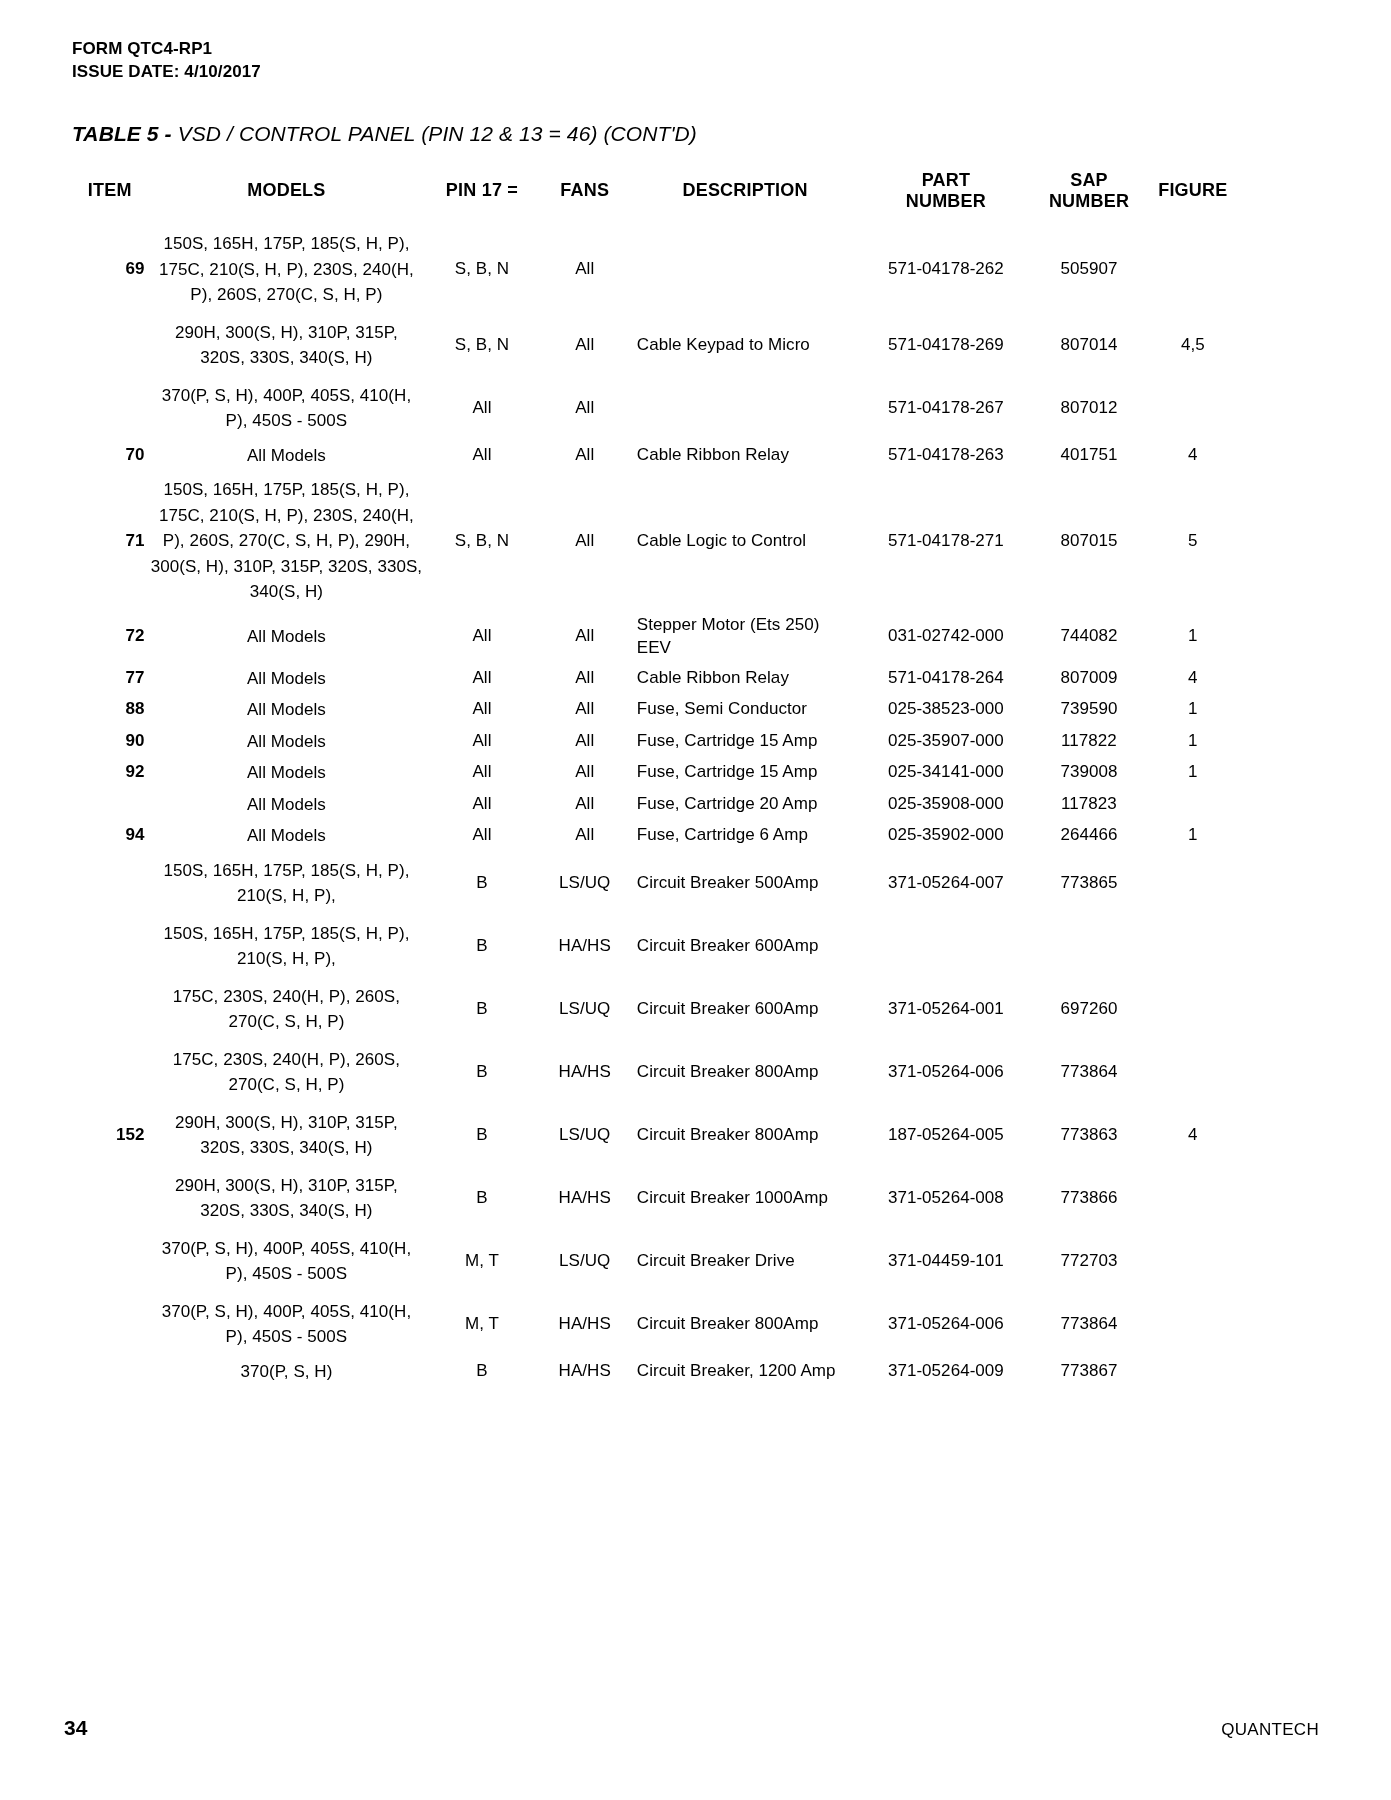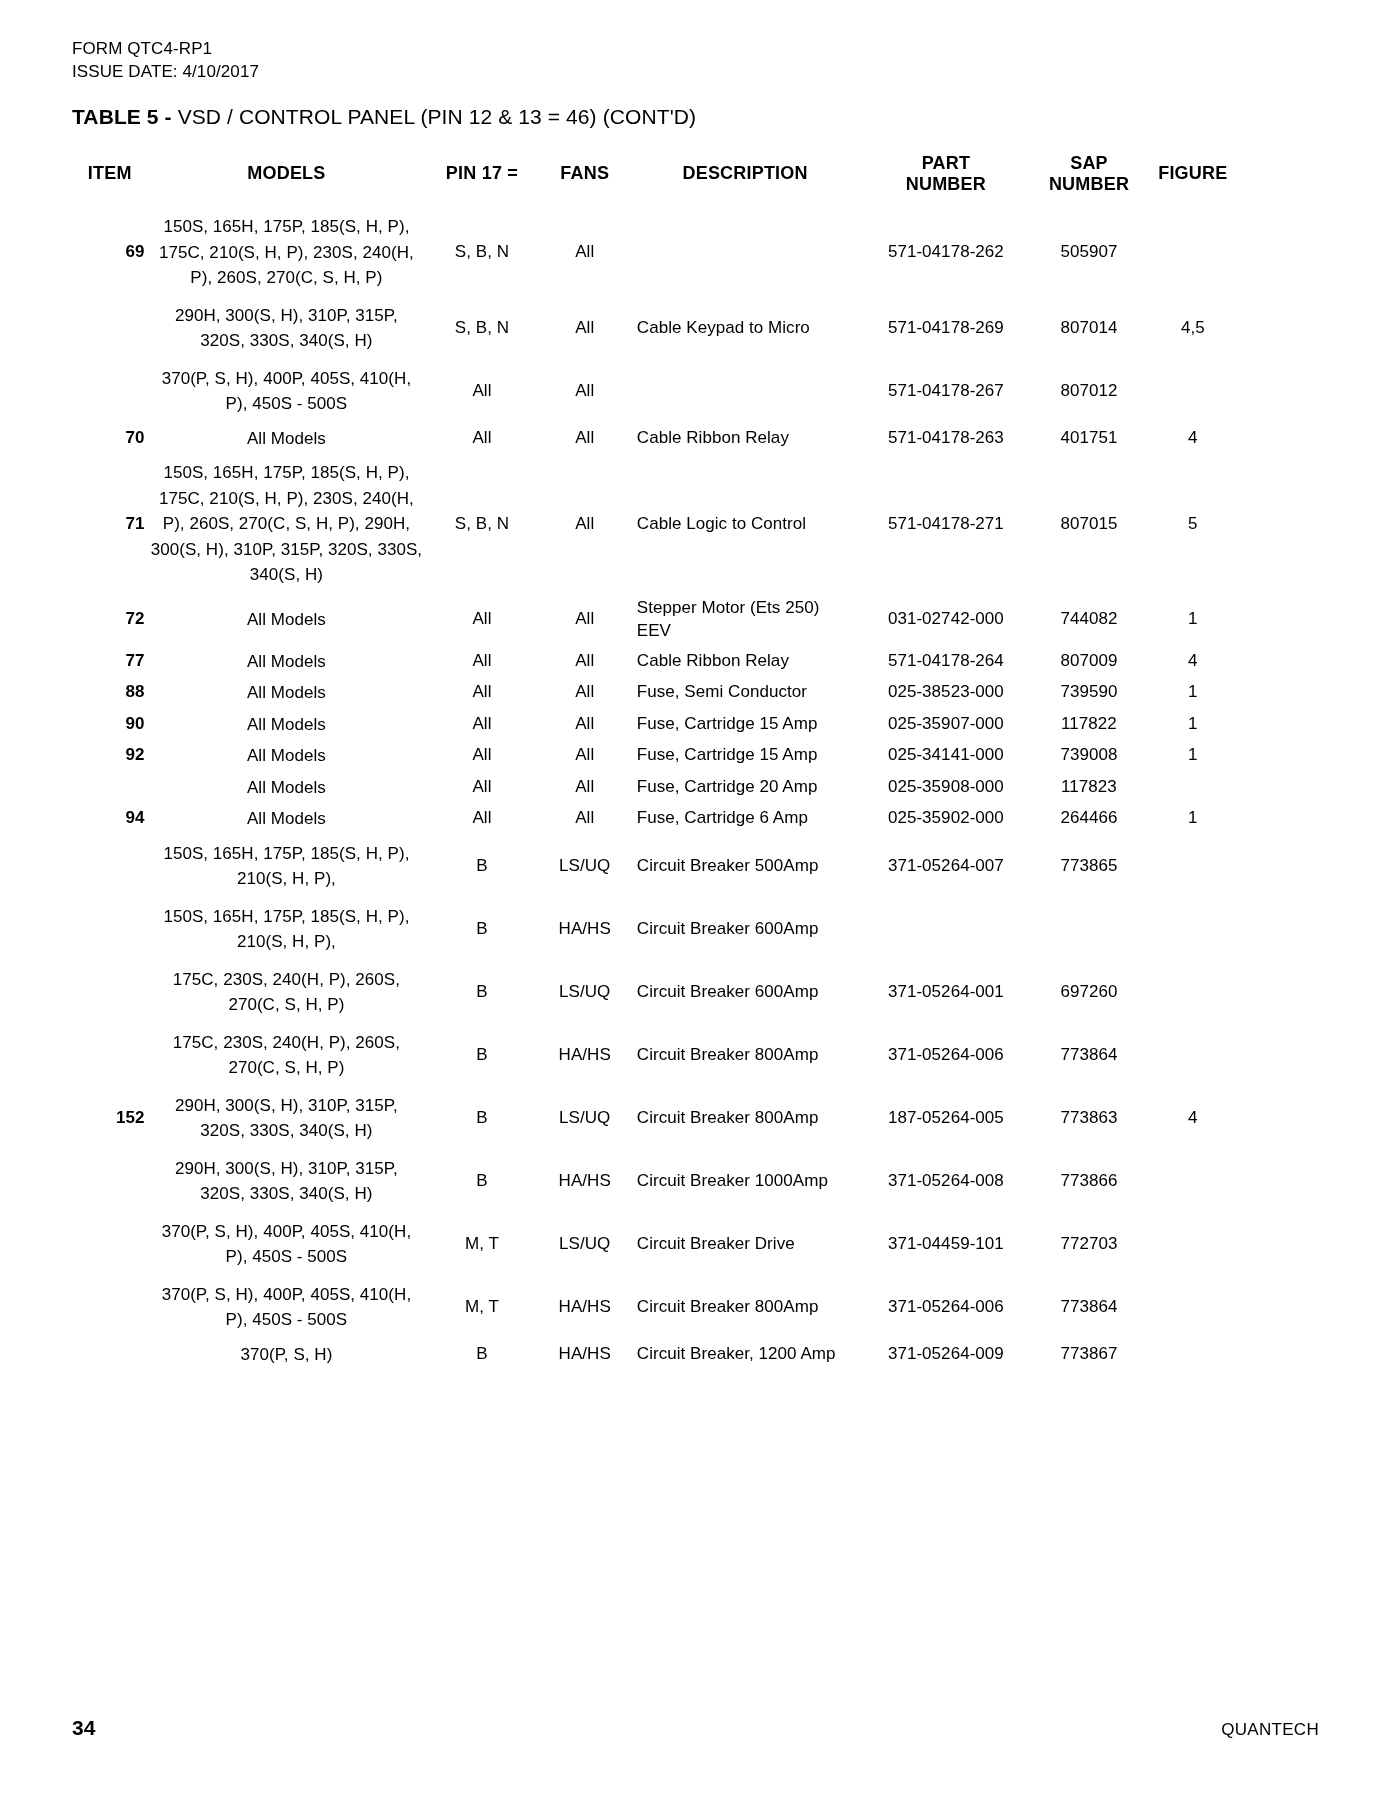--- a/index.html
+++ b/index.html
@@ -18,26 +18,27 @@
     left: 0; top: 0;
     width: 1391px;
     height: 1800px;
     padding: 38px 72px 0 72px;
   }
   .form-header {
     font-size: 17px;
     line-height: 1.35;
     letter-spacing: 0.1px;
   }
-  .form-header div { white-space: nowrap; }
+  .form-header div { white-space: nowrap; font-weight: bold; }
   .table-title {
-    margin-top: 21px;
+    margin-top: 38px;
     font-size: 21px;
     letter-spacing: 0.1px;
     white-space: nowrap;
+    font-style: italic;
   }
   .table-title .strong { font-weight: bold; }
 
   table.parts {
     margin-top: 22px;
     width: 1168px;
     border-collapse: collapse;
     table-layout: fixed;
   }
   table.parts col.c-item    { width: 72px; }
@@ -67,21 +68,21 @@
     letter-spacing: 0.05px;
   }
   tbody td.item { font-weight: bold; text-align: right; }
   tbody td.models { line-height: 1.5; }
   tbody td.desc { text-align: left; padding-left: 6px; line-height: 1.35; }
   tbody td.part, tbody td.sap { white-space: nowrap; }
   tbody td.tight { padding-top: 3px; padding-bottom: 3px; }
 
   .footer {
     position: absolute;
-    left: 72px;
+    left: 64px;
     right: 72px;
     bottom: 60px;
     display: flex;
     justify-content: space-between;
     align-items: flex-end;
   }
   .footer .pageno { font-size: 21px; font-weight: bold; }
   .footer .brand { font-size: 17px; letter-spacing: 0.3px; }
 </style>
 </head>

